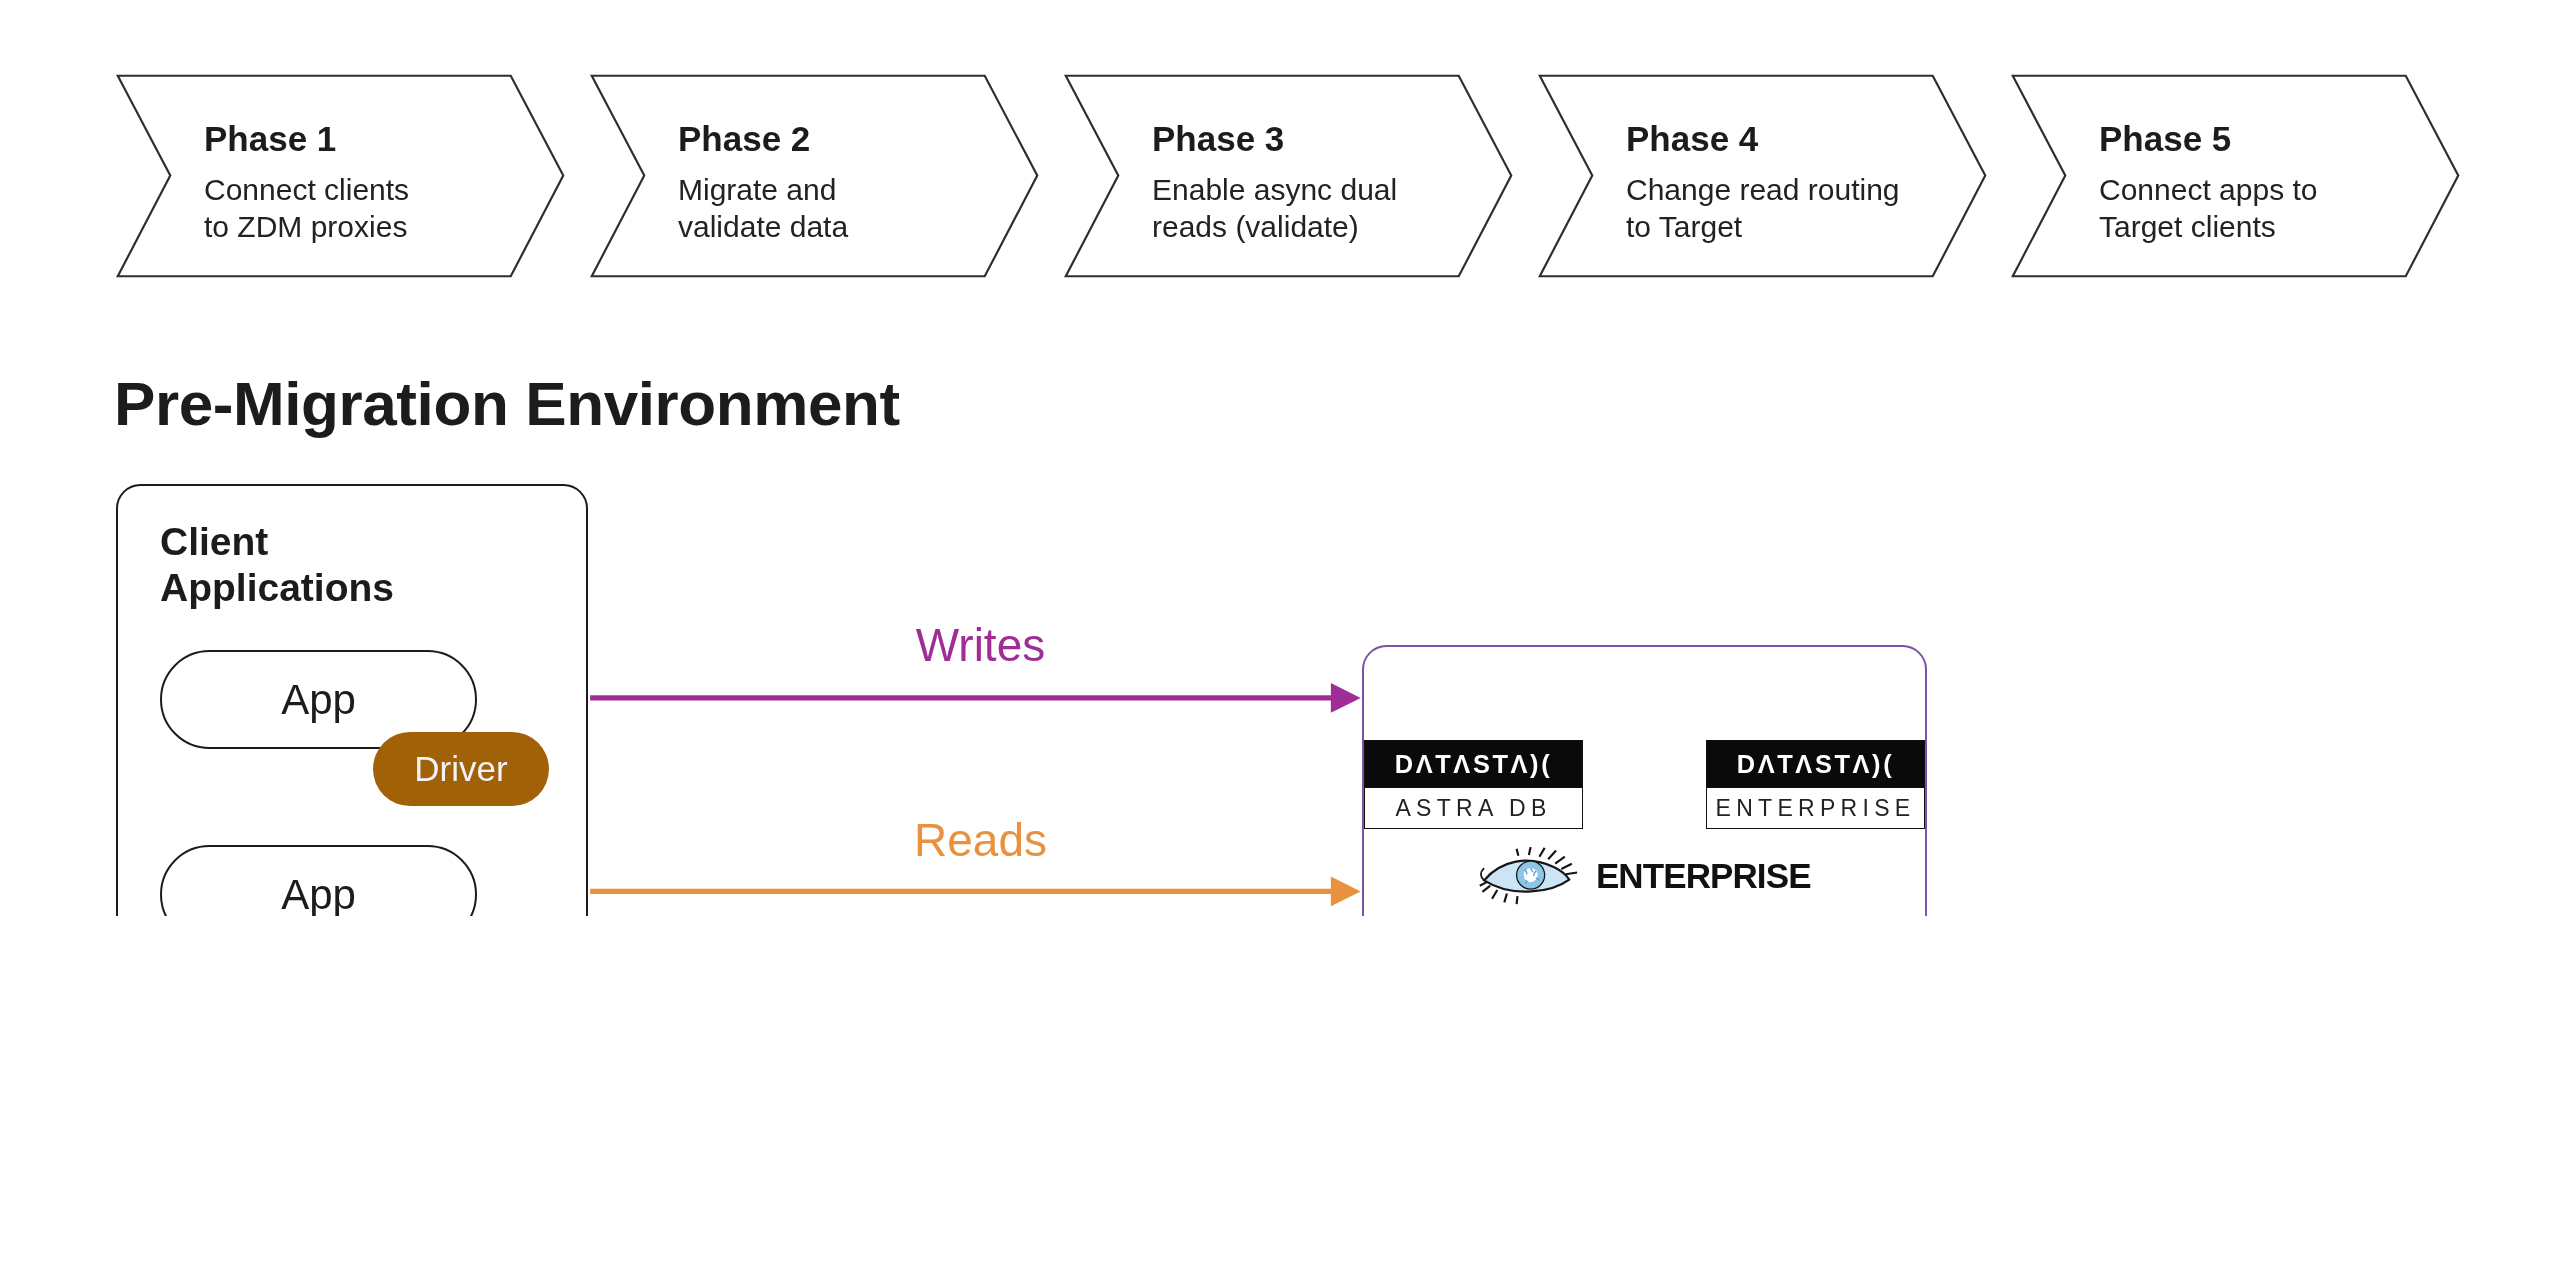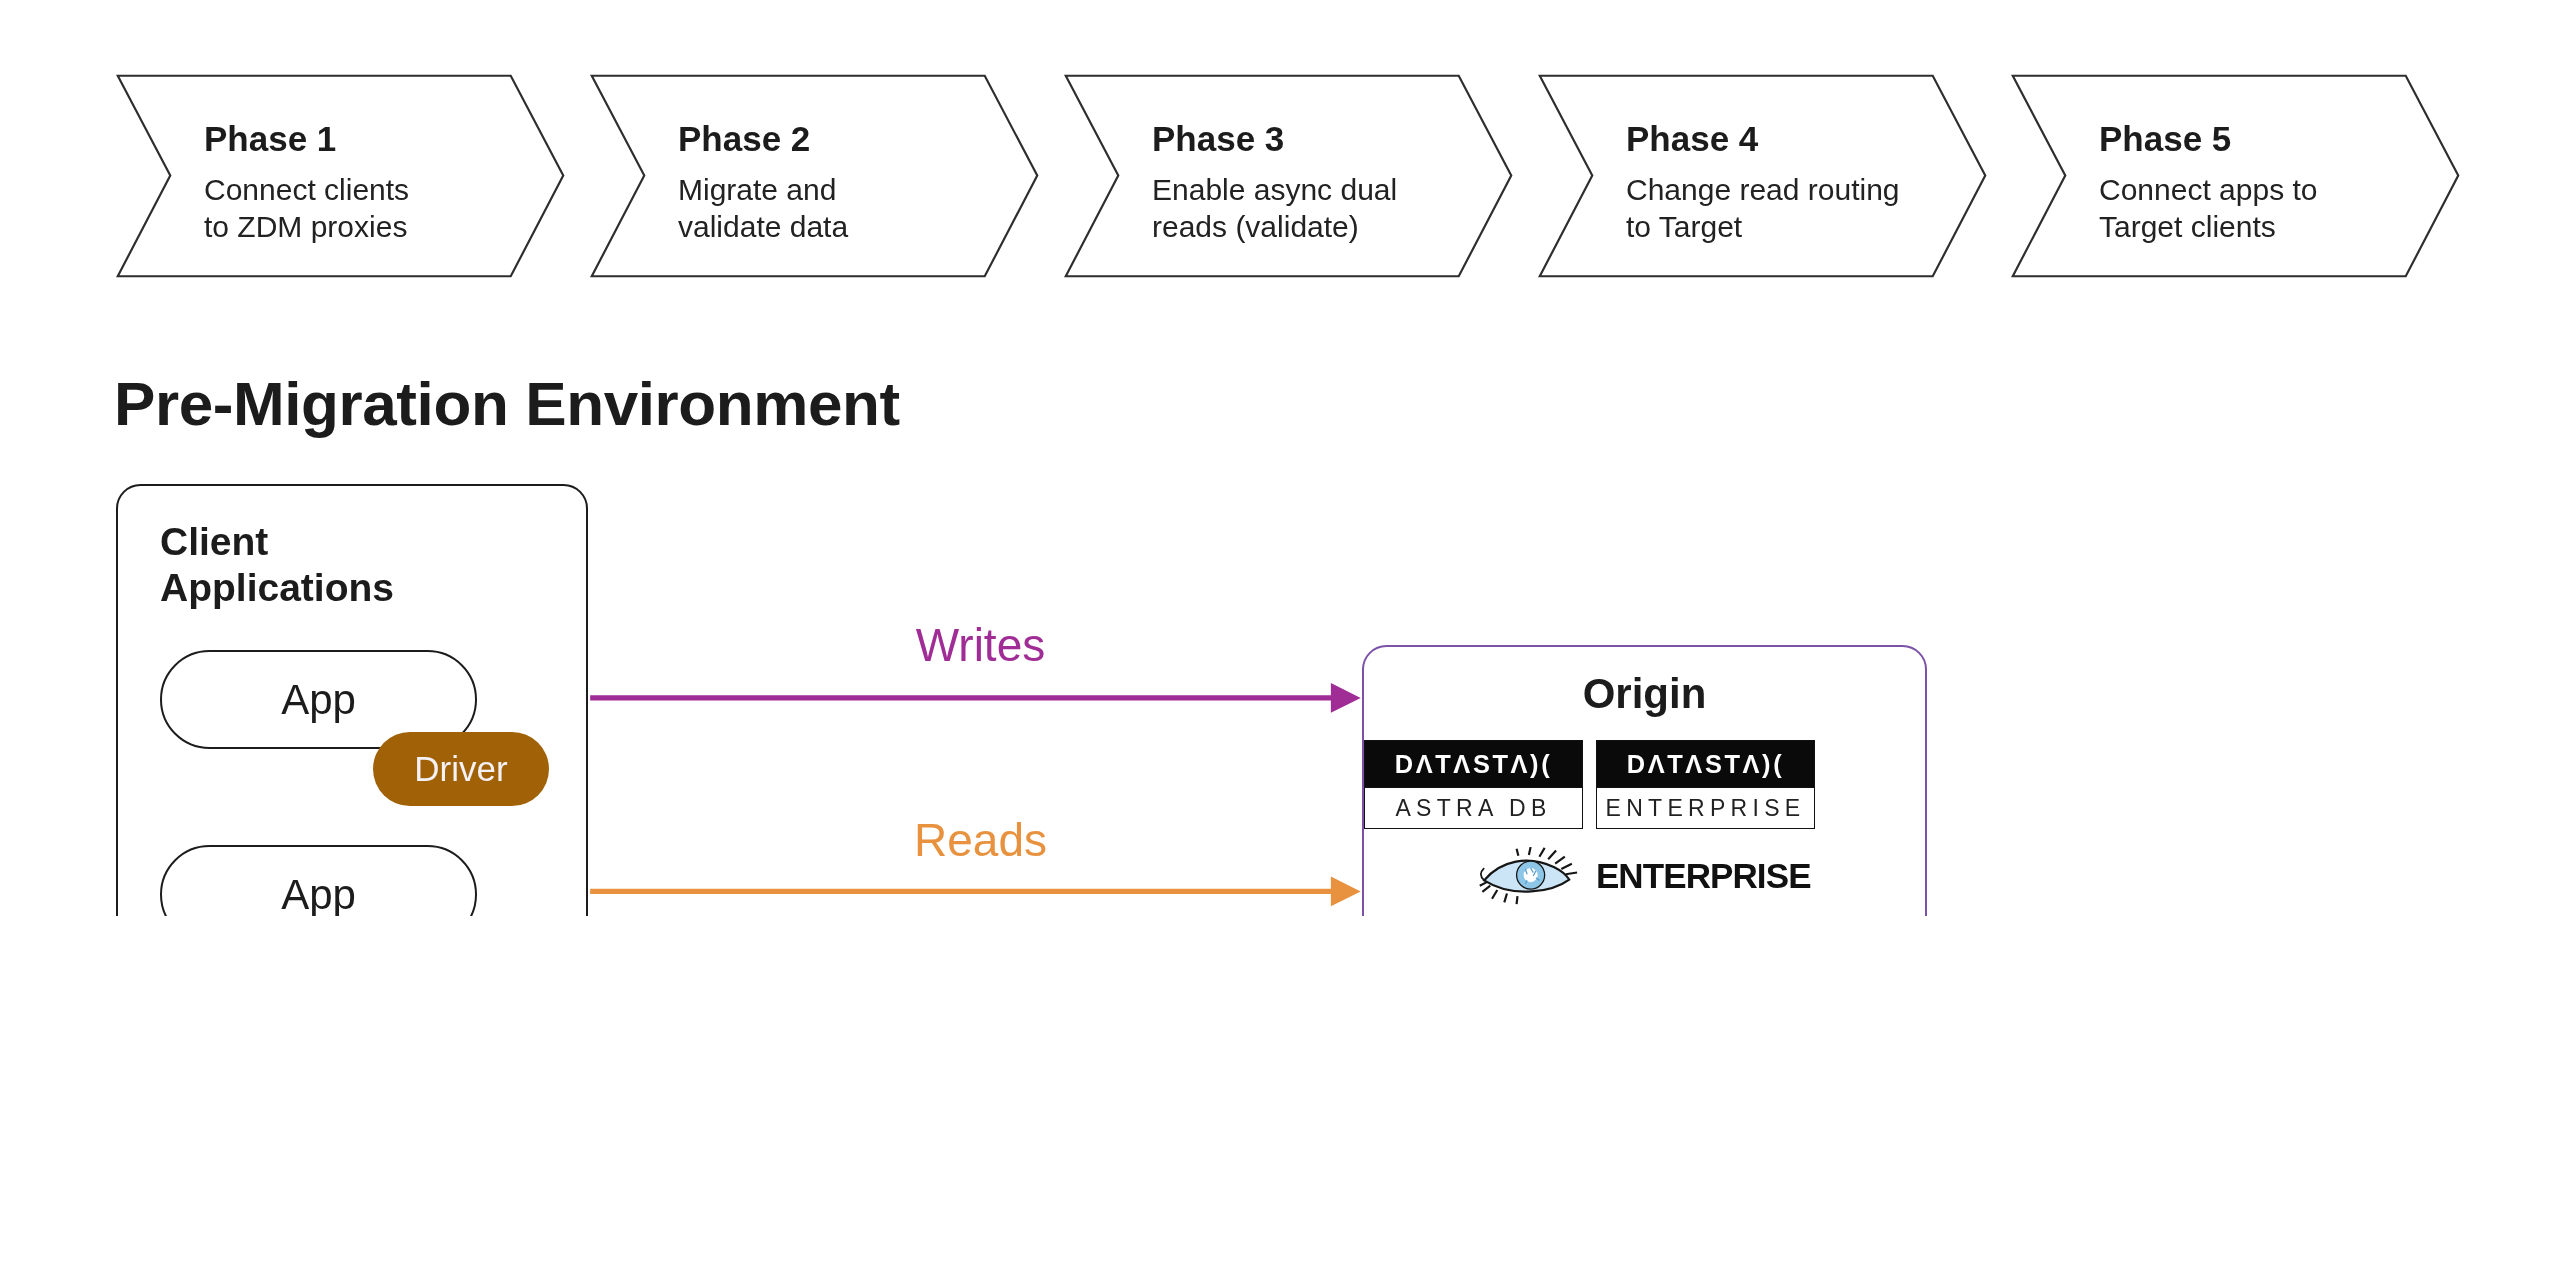--- a/index.html
+++ b/index.html
@@ -33,21 +33,21 @@
   #arrow-layer{position:absolute;inset:0;width:2576px;height:1268px;pointer-events:none;}
   .flow-label{position:absolute;left:849px;width:263px;text-align:center;font-size:46px;}
   .flow-label.writes{top:618px;color:#A02C96;}
   .flow-label.reads{top:813px;color:#E8923F;}
   
   .origin-box{position:absolute;left:1362px;top:645px;width:565px;height:296px;
     border:2.6px solid #7C52A8;border-radius:24.5px;background:#fff;box-sizing:border-box;}
   .origin-title{position:absolute;left:0;top:23px;width:100%;text-align:center;
     font-size:42px;font-weight:700;}
   .logo-row{position:absolute;left:0;top:93px;width:100%;display:flex;
-    justify-content:flex-start;gap:13px;}
+    justify-content:space-between;gap:13px;}
   .lozenge{width:219px;border:1.8px solid #111;box-sizing:border-box;background:#fff;}
   .lz-brand{height:46px;background:#0a0a0a;color:#fff;display:flex;align-items:center;
     justify-content:center;font-size:25.4px;font-weight:600;letter-spacing:2.6px;}
   .lz-product{height:40px;border-top:1.8px solid #111;display:flex;align-items:center;
     justify-content:center;font-size:23px;letter-spacing:5.3px;color:#222;}
   .cassandra-row{position:absolute;left:0;top:200px;width:100%;display:flex;
     align-items:center;justify-content:center;gap:10.5px;}
   .cassandra-name{font-size:35px;font-weight:700;letter-spacing:-0.9px;color:#111;}
 </style>
 </head>
@@ -144,21 +144,20 @@
     </g>
     <g>
       <line x1="674" y1="1018" x2="1524" y2="1018" stroke="#E8923F" stroke-width="6"></line>
       <polygon points="1520,1001 1554,1018 1520,1035" fill="#E8923F"></polygon>
     </g>
   </svg>
   <div class="flow-label reads">Reads</div>
   <div class="flow-label writes">Writes</div>
 
   <div class="origin-box">
-    <div class="origin-title">Origin</div>
 
     <div class="logo-row">
       <div class="lozenge">
         <div class="lz-brand">DΛTΛSTΛ)(</div>
         <div class="lz-product">ASTRA DB</div>
       </div>
       <div class="lozenge">
         <div class="lz-brand">DΛTΛSTΛ)(</div>
         <div class="lz-product">ENTERPRISE</div>
       </div>

